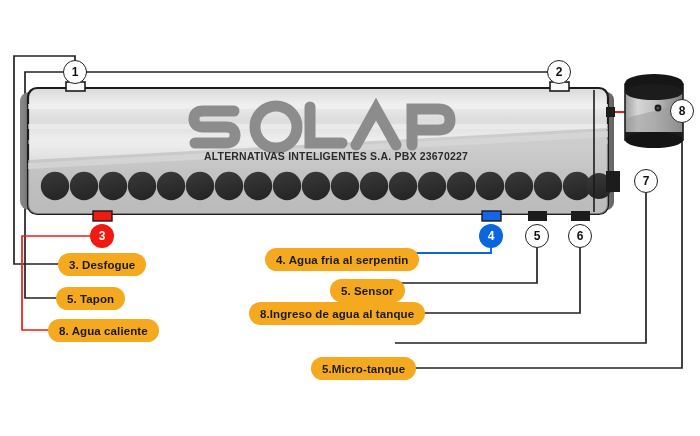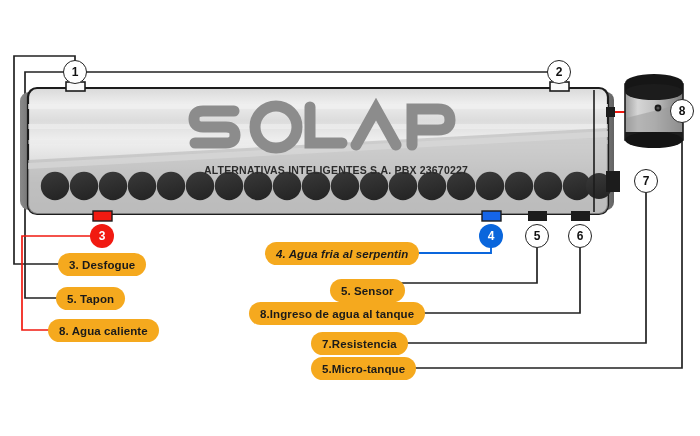--- a/index.html
+++ b/index.html
@@ -71,21 +71,21 @@
     position: absolute;
     left: 186px;
     top: 98px;
     width: 280px;
     height: 62px;
     pointer-events: none;
   }
   .tagline {
     position: absolute;
     left: 186px;
-    top: 164px;
+    top: 150px;
     width: 300px;
     text-align: center;
     font-size: 10.5px;
     font-weight: bold;
     color: #2b2b2b;
     letter-spacing: 0.2px;
     white-space: nowrap;
   }
 </style>
 </head>
@@ -268,19 +268,18 @@
   <div class="marker marker-open" style="left:634px; top:169px;">
       <span>7</span>
     </div>
   <div class="marker marker-open" style="left:670px; top:99px;">
       <span>8</span>
     </div>
 
   <div class="pill" style="left:58px;  top:253px;">3. Desfogue</div>
   <div class="pill" style="left:56px;  top:287px;">5. Tapon</div>
   <div class="pill" style="left:48px;  top:319px;">8. Agua caliente</div>
-  <div class="pill" style="left:265px; top:242px;font-style:italic;">4. Agua fria al serpentin</div>
+  <div class="pill" style="left:265px; top:248px;">4. Agua fria al serpentin</div>
   <div class="pill" style="left:330px; top:279px;">5. Sensor</div>
   <div class="pill" style="left:249px; top:302px;">8.Ingreso de agua al tanque</div>
-  <div class="pill" style="left:311px; top:332px;">7.Resistencia</div>
   <div class="pill" style="left:311px; top:357px;">5.Micro-tanque</div>
 
 </div>
 
 </body></html>

